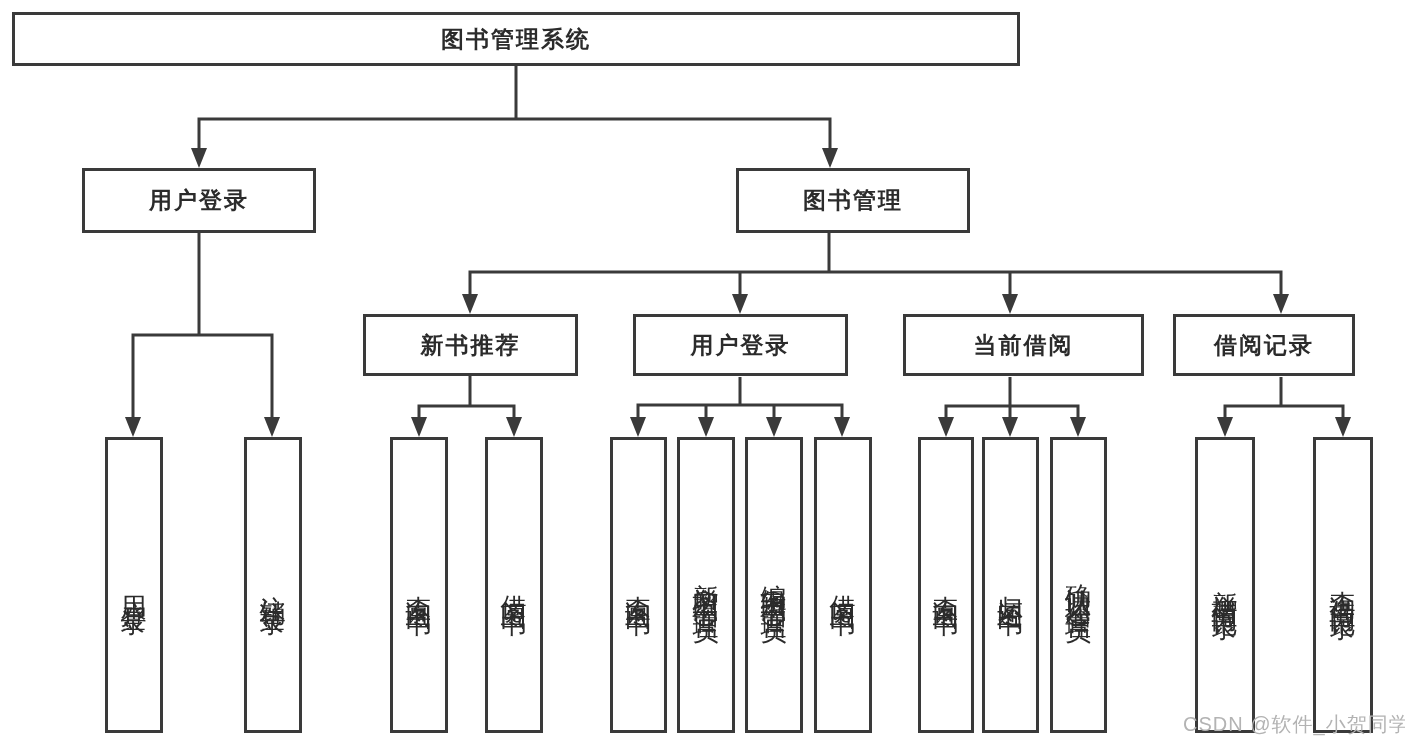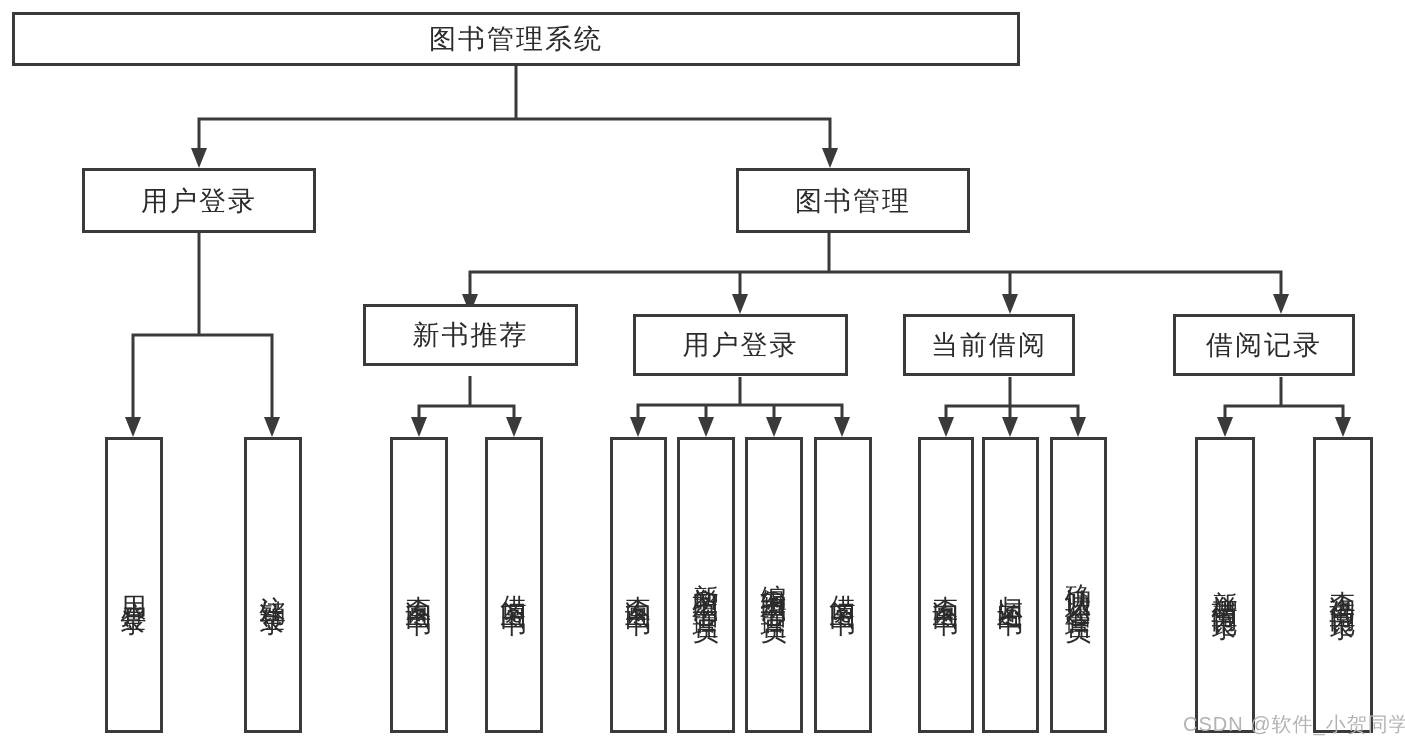--- a/index.html
+++ b/index.html
@@ -18,23 +18,24 @@
     left: 0; top: 0;
     z-index: 0;
   }
   .node {
     position: absolute;
     border: 3px solid #3a3a3a;
     background: #ffffff;
     display: flex;
     align-items: center;
     justify-content: center;
-    font-size: 27px;
+    font-size: 23px;
     letter-spacing: 2px;
     z-index: 1;
+    font-weight: bold;
   }
   .vnode {
     position: absolute;
     border: 3px solid #3a3a3a;
     background: #ffffff;
     display: flex;
     align-items: center;
     justify-content: center;
     z-index: 1;
   }
@@ -93,23 +94,23 @@
       <polygon points="1225,437 1217,417 1233,417"></polygon>
       <polygon points="1343,437 1335,417 1351,417"></polygon>
     </g>
   </svg>
 
   <div class="node" style="left:12px; top:12px; width:1008px; height:54px">图书管理系统</div>
 
   <div class="node" style="left:82px; top:168px; width:234px; height:65px">用户登录</div>
   <div class="node" style="left:736px; top:168px; width:234px; height:65px">图书管理</div>
 
-  <div class="node" style="left:363px; top:304px; width:215px; height:62px">新书推荐</div>
+  <div class="node" style="left:363px; top:314px; width:215px; height:62px">新书推荐</div>
   <div class="node" style="left:633px; top:314px; width:215px; height:62px">用户登录</div>
-  <div class="node" style="left:903px; top:314px; width:172px; height:62px">当前借阅</div>
+  <div class="node" style="left:903px; top:314px; width:241px; height:62px">当前借阅</div>
   <div class="node" style="left:1173px; top:314px; width:182px; height:62px">借阅记录</div>
 
   <div class="vnode" style="left:105px; top:437px; width:58px; height:296px">
     <span>用户登录</span>
   </div>
   <div class="vnode" style="left:244px; top:437px; width:58px; height:296px">
     <span>注销登录</span>
   </div>
 
   <div class="vnode" style="left:390px; top:437px; width:58px; height:296px">

